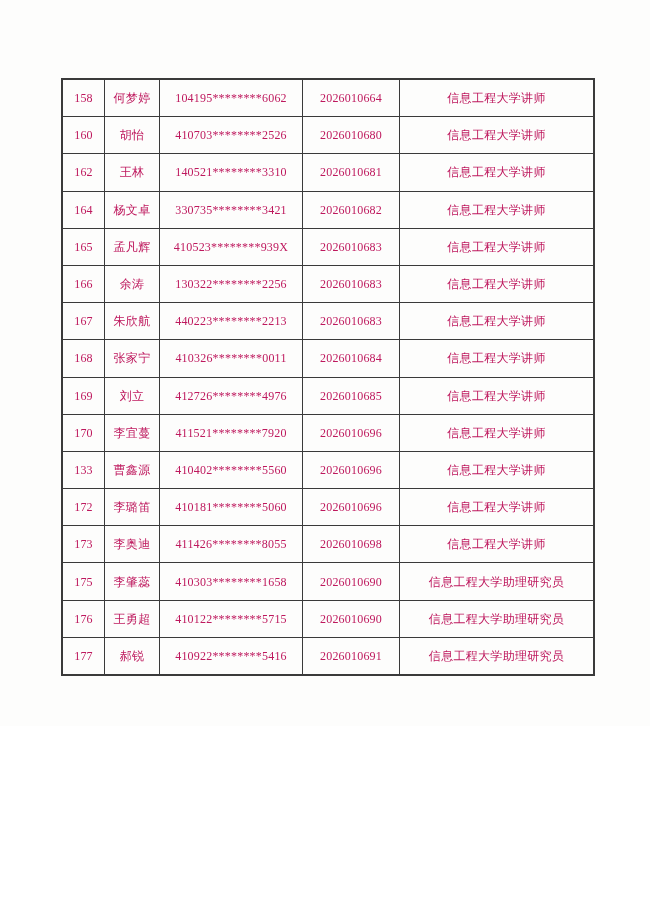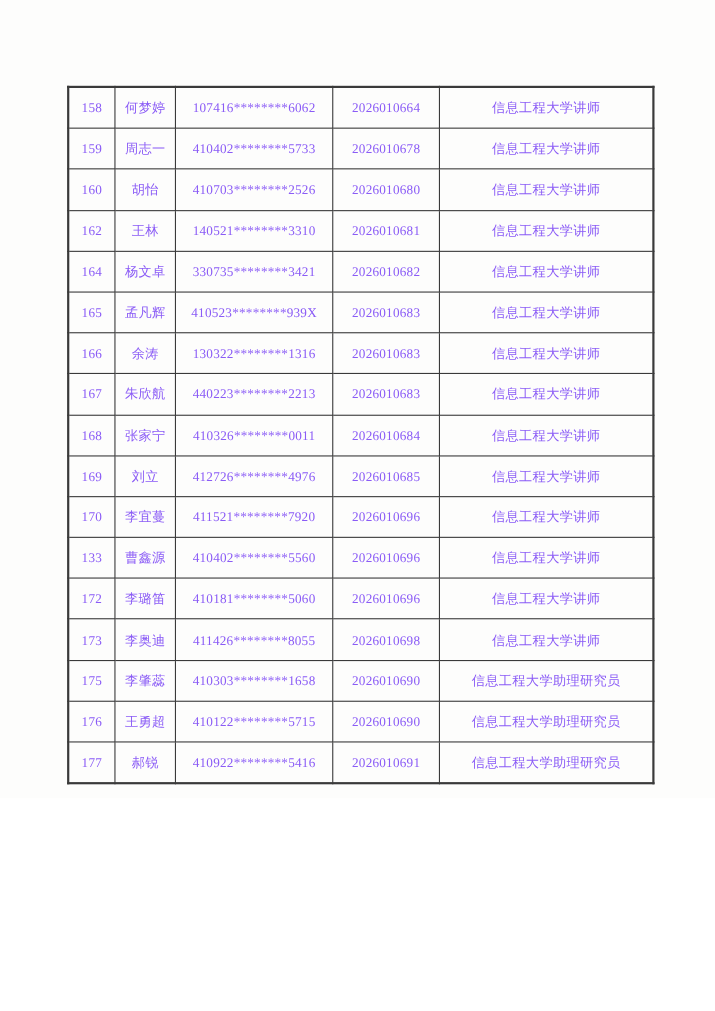--- a/index.html
+++ b/index.html
@@ -7,21 +7,21 @@
     padding: 0;
     background: #ffffff;
   }
   .page {
     position: relative;
     width: 650px;
     height: 726px;
     background: #fdfdfc;
     overflow: hidden;
     font-family: "Liberation Serif", "DejaVu Serif", serif;
-    color: #8b5cf6;
+    color: #be185d;
   }
   .doc-table {
     position: absolute;
     left: 61px;
     top: 78px;
     border-collapse: collapse;
     table-layout: fixed;
     border: 2px solid #3a3a3a;
   }
   .doc-table td {
@@ -57,29 +57,22 @@
       <col class="col-index">
       <col class="col-name">
       <col class="col-id_masked">
       <col class="col-cert_no">
       <col class="col-title">
     </colgroup>
     <tbody>
         <tr>
           <td class="col-index">158</td>
           <td class="col-name">何梦婷</td>
-          <td class="col-id_masked">107416********6062</td>
+          <td class="col-id_masked">104195********6062</td>
           <td class="col-cert_no">2026010664</td>
-          <td class="col-title">信息工程大学讲师</td>
-        </tr>
-        <tr>
-          <td class="col-index">159</td>
-          <td class="col-name">周志一</td>
-          <td class="col-id_masked">410402********5733</td>
-          <td class="col-cert_no">2026010678</td>
           <td class="col-title">信息工程大学讲师</td>
         </tr>
         <tr>
           <td class="col-index">160</td>
           <td class="col-name">胡怡</td>
           <td class="col-id_masked">410703********2526</td>
           <td class="col-cert_no">2026010680</td>
           <td class="col-title">信息工程大学讲师</td>
         </tr>
         <tr>
@@ -99,21 +92,21 @@
         <tr>
           <td class="col-index">165</td>
           <td class="col-name">孟凡辉</td>
           <td class="col-id_masked">410523********939X</td>
           <td class="col-cert_no">2026010683</td>
           <td class="col-title">信息工程大学讲师</td>
         </tr>
         <tr>
           <td class="col-index">166</td>
           <td class="col-name">余涛</td>
-          <td class="col-id_masked">130322********1316</td>
+          <td class="col-id_masked">130322********2256</td>
           <td class="col-cert_no">2026010683</td>
           <td class="col-title">信息工程大学讲师</td>
         </tr>
         <tr>
           <td class="col-index">167</td>
           <td class="col-name">朱欣航</td>
           <td class="col-id_masked">440223********2213</td>
           <td class="col-cert_no">2026010683</td>
           <td class="col-title">信息工程大学讲师</td>
         </tr>

